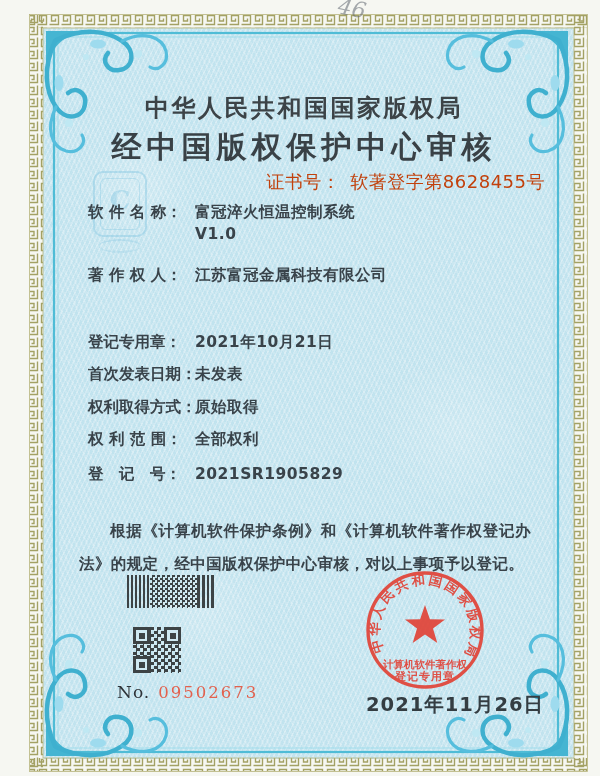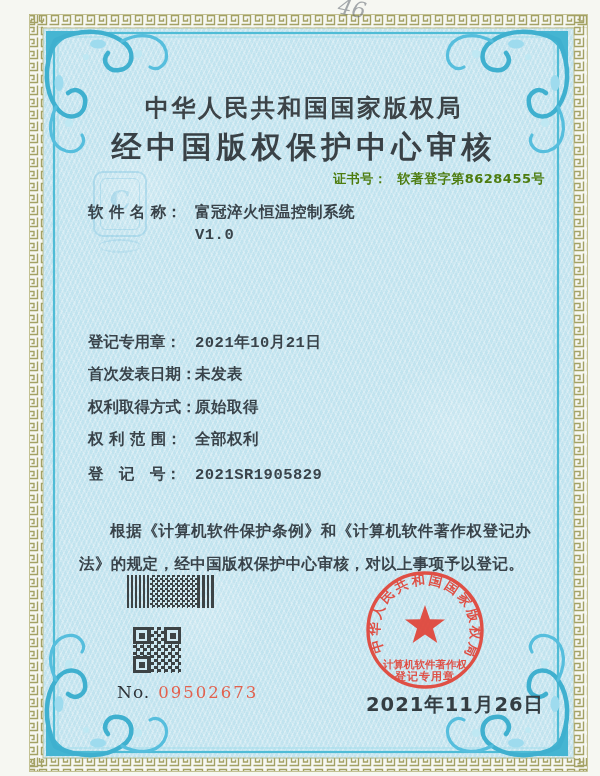--- a/index.html
+++ b/index.html
@@ -29,27 +29,27 @@
   .authority{
     position:absolute;left:44px;top:92px;width:520px;text-align:center;
     font-size:24px;font-weight:700;letter-spacing:2.5px;color:#3c4347;
   }
   .cert-title{
     position:absolute;left:44px;top:127px;width:520px;text-align:center;
     font-size:30px;font-weight:700;letter-spacing:5px;color:#394146;
   }
   .certno{
     position:absolute;top:170px;right:55px;
-    font-size:13px;font-weight:700;color:#4d7c0f;letter-spacing:.5px;
+    font-size:18px;font-weight:400;color:#c2410c;letter-spacing:.5px;
   }
   .certno .lbl{margin-right:10px;}
 
   .row{position:absolute;left:88px;font-size:15.5px;font-weight:700;color:#39434a;white-space:nowrap;}
   .row .lbl{display:inline-block;width:107px;}
-  .row .val{letter-spacing:.5px;font-family:Liberation Mono, monospace;}
+  .row .val{letter-spacing:.5px;}
   .r1{top:202px}.rv{top:225px;left:195px}.r2{top:265px}.r3{top:332px}
   .r4{top:364px}.r5{top:397px}.r6{top:429px}.r7{top:464px}
 
   .statement{
     position:absolute;left:79px;top:499px;width:452px;
     font-size:15.5px;font-weight:700;color:#39434a;
     line-height:32.5px;text-indent:2em;text-align:justify;letter-spacing:.4px;margin-top:16px;
   }
 
   
@@ -158,20 +158,23 @@
       <span class="lbl">证书号：</span><span class="val">软著登字第8628455号</span>
     </div>
 
     <div class="row r1">
       <span class="lbl">软 件 名 称：</span><span class="val">富冠淬火恒温控制系统</span>
     </div>
     <div class="row rv">
       <span class="val">V1.0</span>
     </div>
 
+    <div class="row r2">
+      <span class="lbl">著 作 权 人：</span><span class="val">江苏富冠金属科技有限公司</span>
+    </div>
 
     <div class="row r3">
       <span class="lbl">登记专用章：</span><span class="val">2021年10月21日</span>
     </div>
 
     <div class="row r4">
       <span class="lbl">首次发表日期：</span><span class="val">未发表</span>
     </div>
 
     <div class="row r6">

